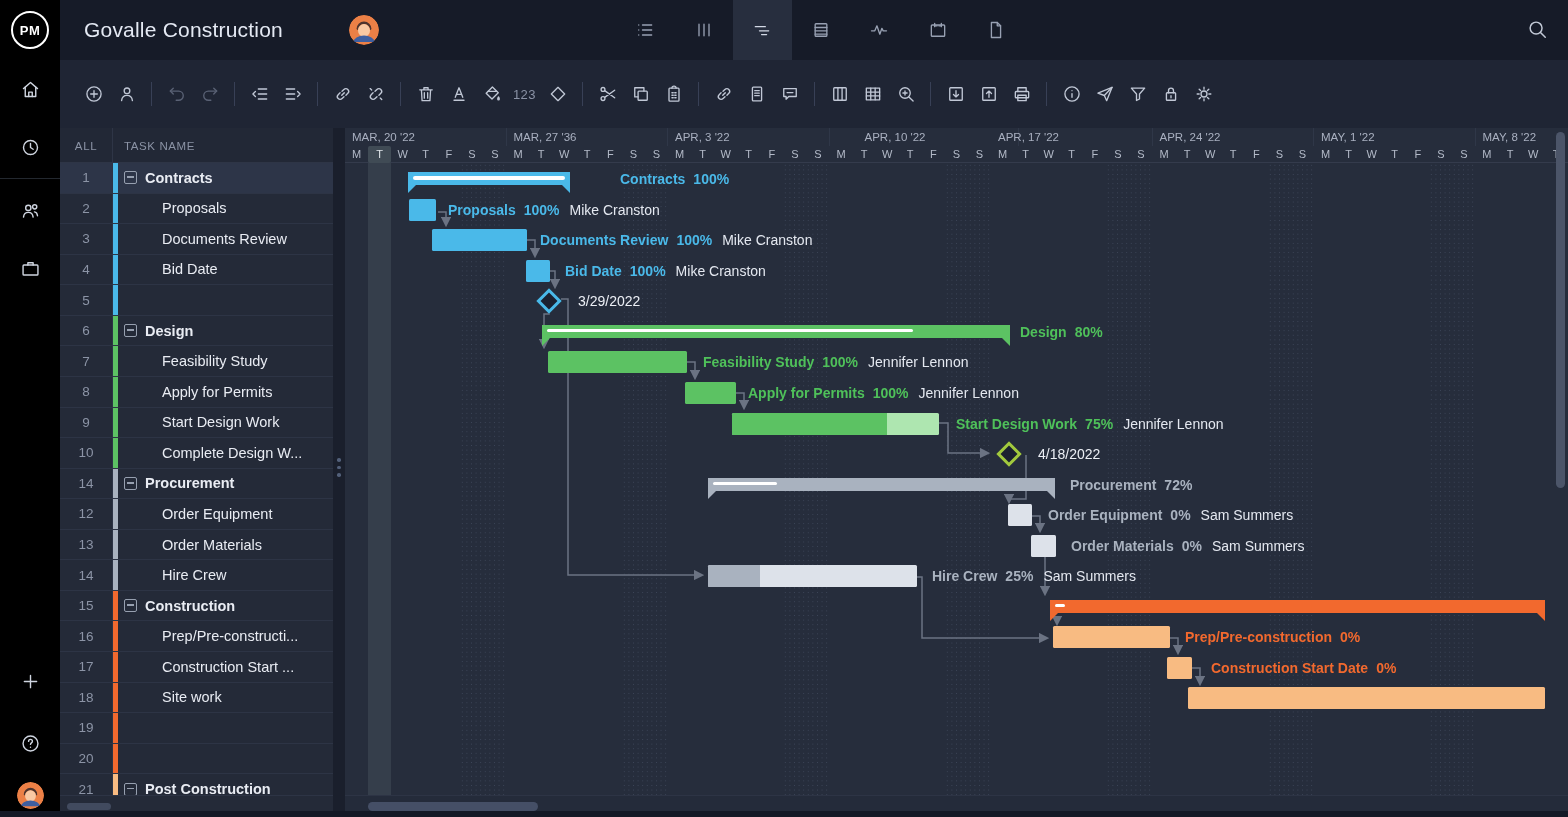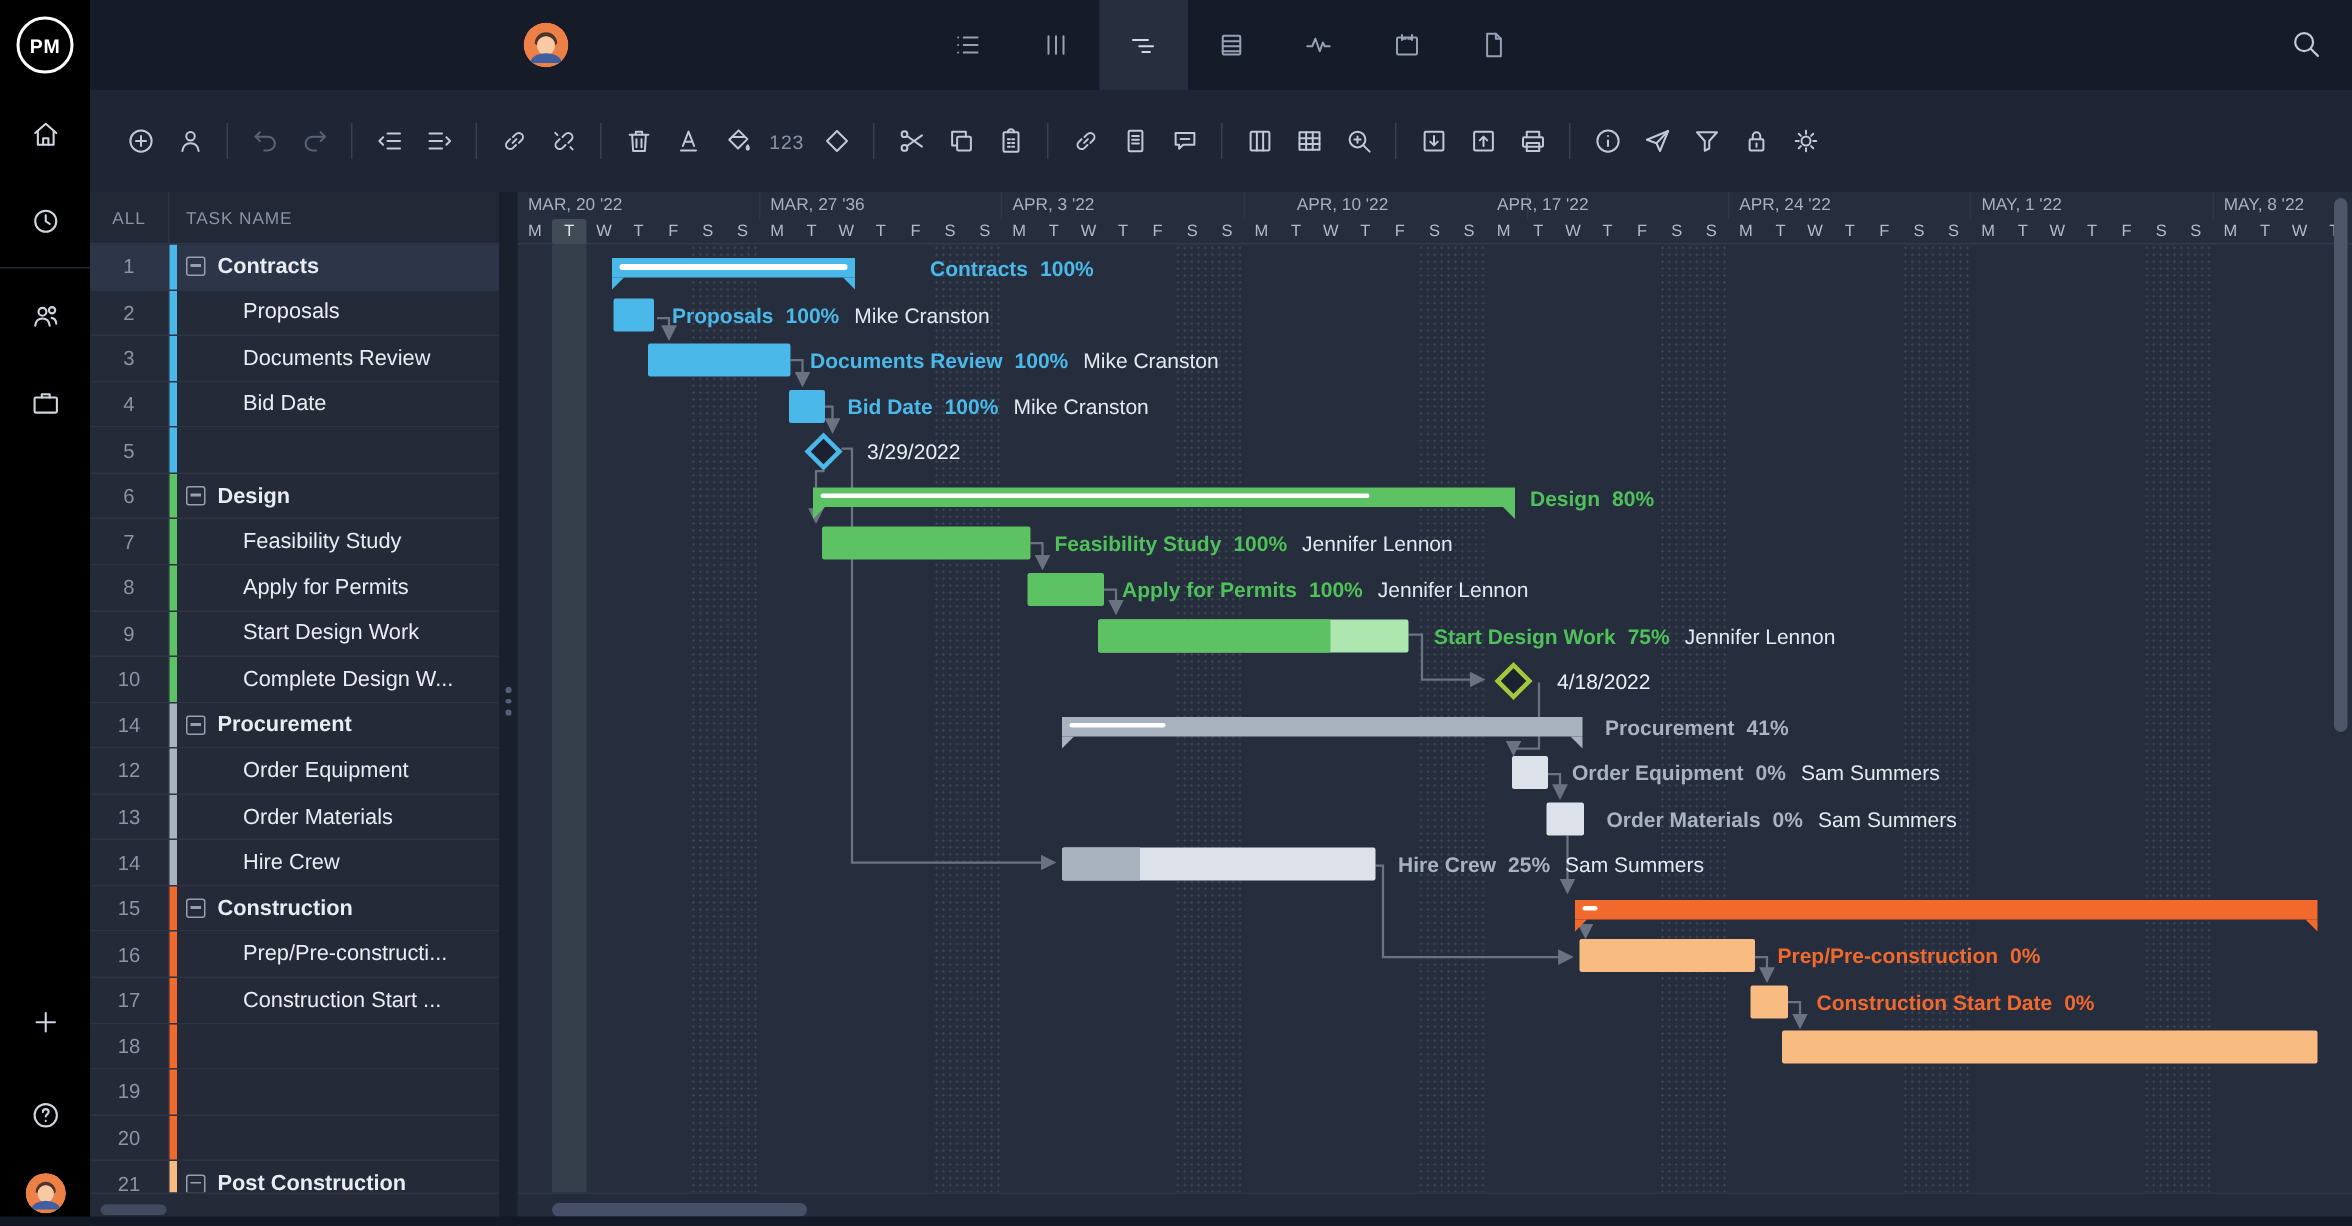--- a/index.html
+++ b/index.html
@@ -97,20 +97,21 @@
   .vscroll { position:absolute; right:3px; top:132px; width:9px; height:356px; border-radius:5px; background:#4c5569; z-index:40; }
   .footband { position:absolute; left:0; bottom:0; width:1568px; height:6px; background:#141926; z-index:50; }
 </style>
 </head>
 <body>
 
 <div class="topbar">
   <div class="logo">
     <div class="logo-circle">PM</div>
   </div>
+  <div class="proj-title">Govalle Construction</div>
   <div class="avatar-sm">
     <svg viewBox="0 0 30 30">
       <circle cx="15" cy="15" r="15" fill="#ec8046"></circle>
       <path d="M7.5 14 a7.5 7.5 0 0 1 15 0 l-1.4 1.2 a6.1 6.1 0 0 0 -12.2 0 z" fill="#4e342e"></path>
       <ellipse cx="15" cy="15.5" rx="6" ry="6.4" fill="#f9c9a3"></ellipse>
       <path d="M4.5 27 a10.5 6.5 0 0 1 21 0 z" fill="#3f5fa0"></path>
     </svg>
   </div>
   <div class="tabs" id="tabs">
       <div class="tab">
@@ -525,20 +526,23 @@
       <div class="trow">
         <div class="num">17</div>
         <div class="stripe" style="background: rgb(242, 105, 46);"></div>
         <div class="tname child">
           <span>Construction Start ...</span>
         </div>
       </div>
       <div class="trow">
         <div class="num">18</div>
         <div class="stripe" style="background: rgb(242, 105, 46);"></div>
+        <div class="tname child">
+          <span>Site work</span>
+        </div>
       </div>
       <div class="trow">
         <div class="num">19</div>
         <div class="stripe" style="background: rgb(242, 105, 46);"></div>
       </div>
       <div class="trow">
         <div class="num">20</div>
         <div class="stripe" style="background: rgb(242, 105, 46);"></div>
       </div>
       <div class="trow">
@@ -717,21 +721,21 @@
       </div>
       <div class="gdiamond" style="left: 655px; top: 282.05px; border-color: rgb(162, 201, 62);"></div>
       <div class="glabel" style="left: 693px; top: 291.05px;">
         <span class="dt">4/18/2022</span>
       </div>
       <div class="gsum" style="left: 363px; top: 314.6px; width: 347px; background: rgb(169, 178, 191); --c: #a9b2bf;">
         <div class="gprog" style="width: 64.03px;"></div>
       </div>
       <div class="glabel" style="left: 725px; top: 321.6px;">
         <span class="nm" style="color: rgb(169, 178, 191);">Procurement</span>
-        <span class="pc" style="color: rgb(169, 178, 191);">41%</span>
+        <span class="pc" style="color: rgb(169, 178, 191);">72%</span>
       </div>
       <div class="gbar" style="left: 663px; top: 341.15px; width: 24px; height: 22px; background: rgb(221, 226, 234);"></div>
       <div class="glabel" style="left: 703px; top: 352.15px;">
         <span class="nm" style="color: rgb(169, 178, 191);">Order Equipment</span>
         <span class="pc" style="color: rgb(169, 178, 191);">0%</span>
         <span class="as" style="color: rgb(228, 232, 240);">Sam Summers</span>
       </div>
       <div class="gbar" style="left: 686px; top: 371.7px; width: 25px; height: 22px; background: rgb(221, 226, 234);"></div>
       <div class="glabel" style="left: 726px; top: 382.7px;">
         <span class="nm" style="color: rgb(169, 178, 191);">Order Materials</span>

